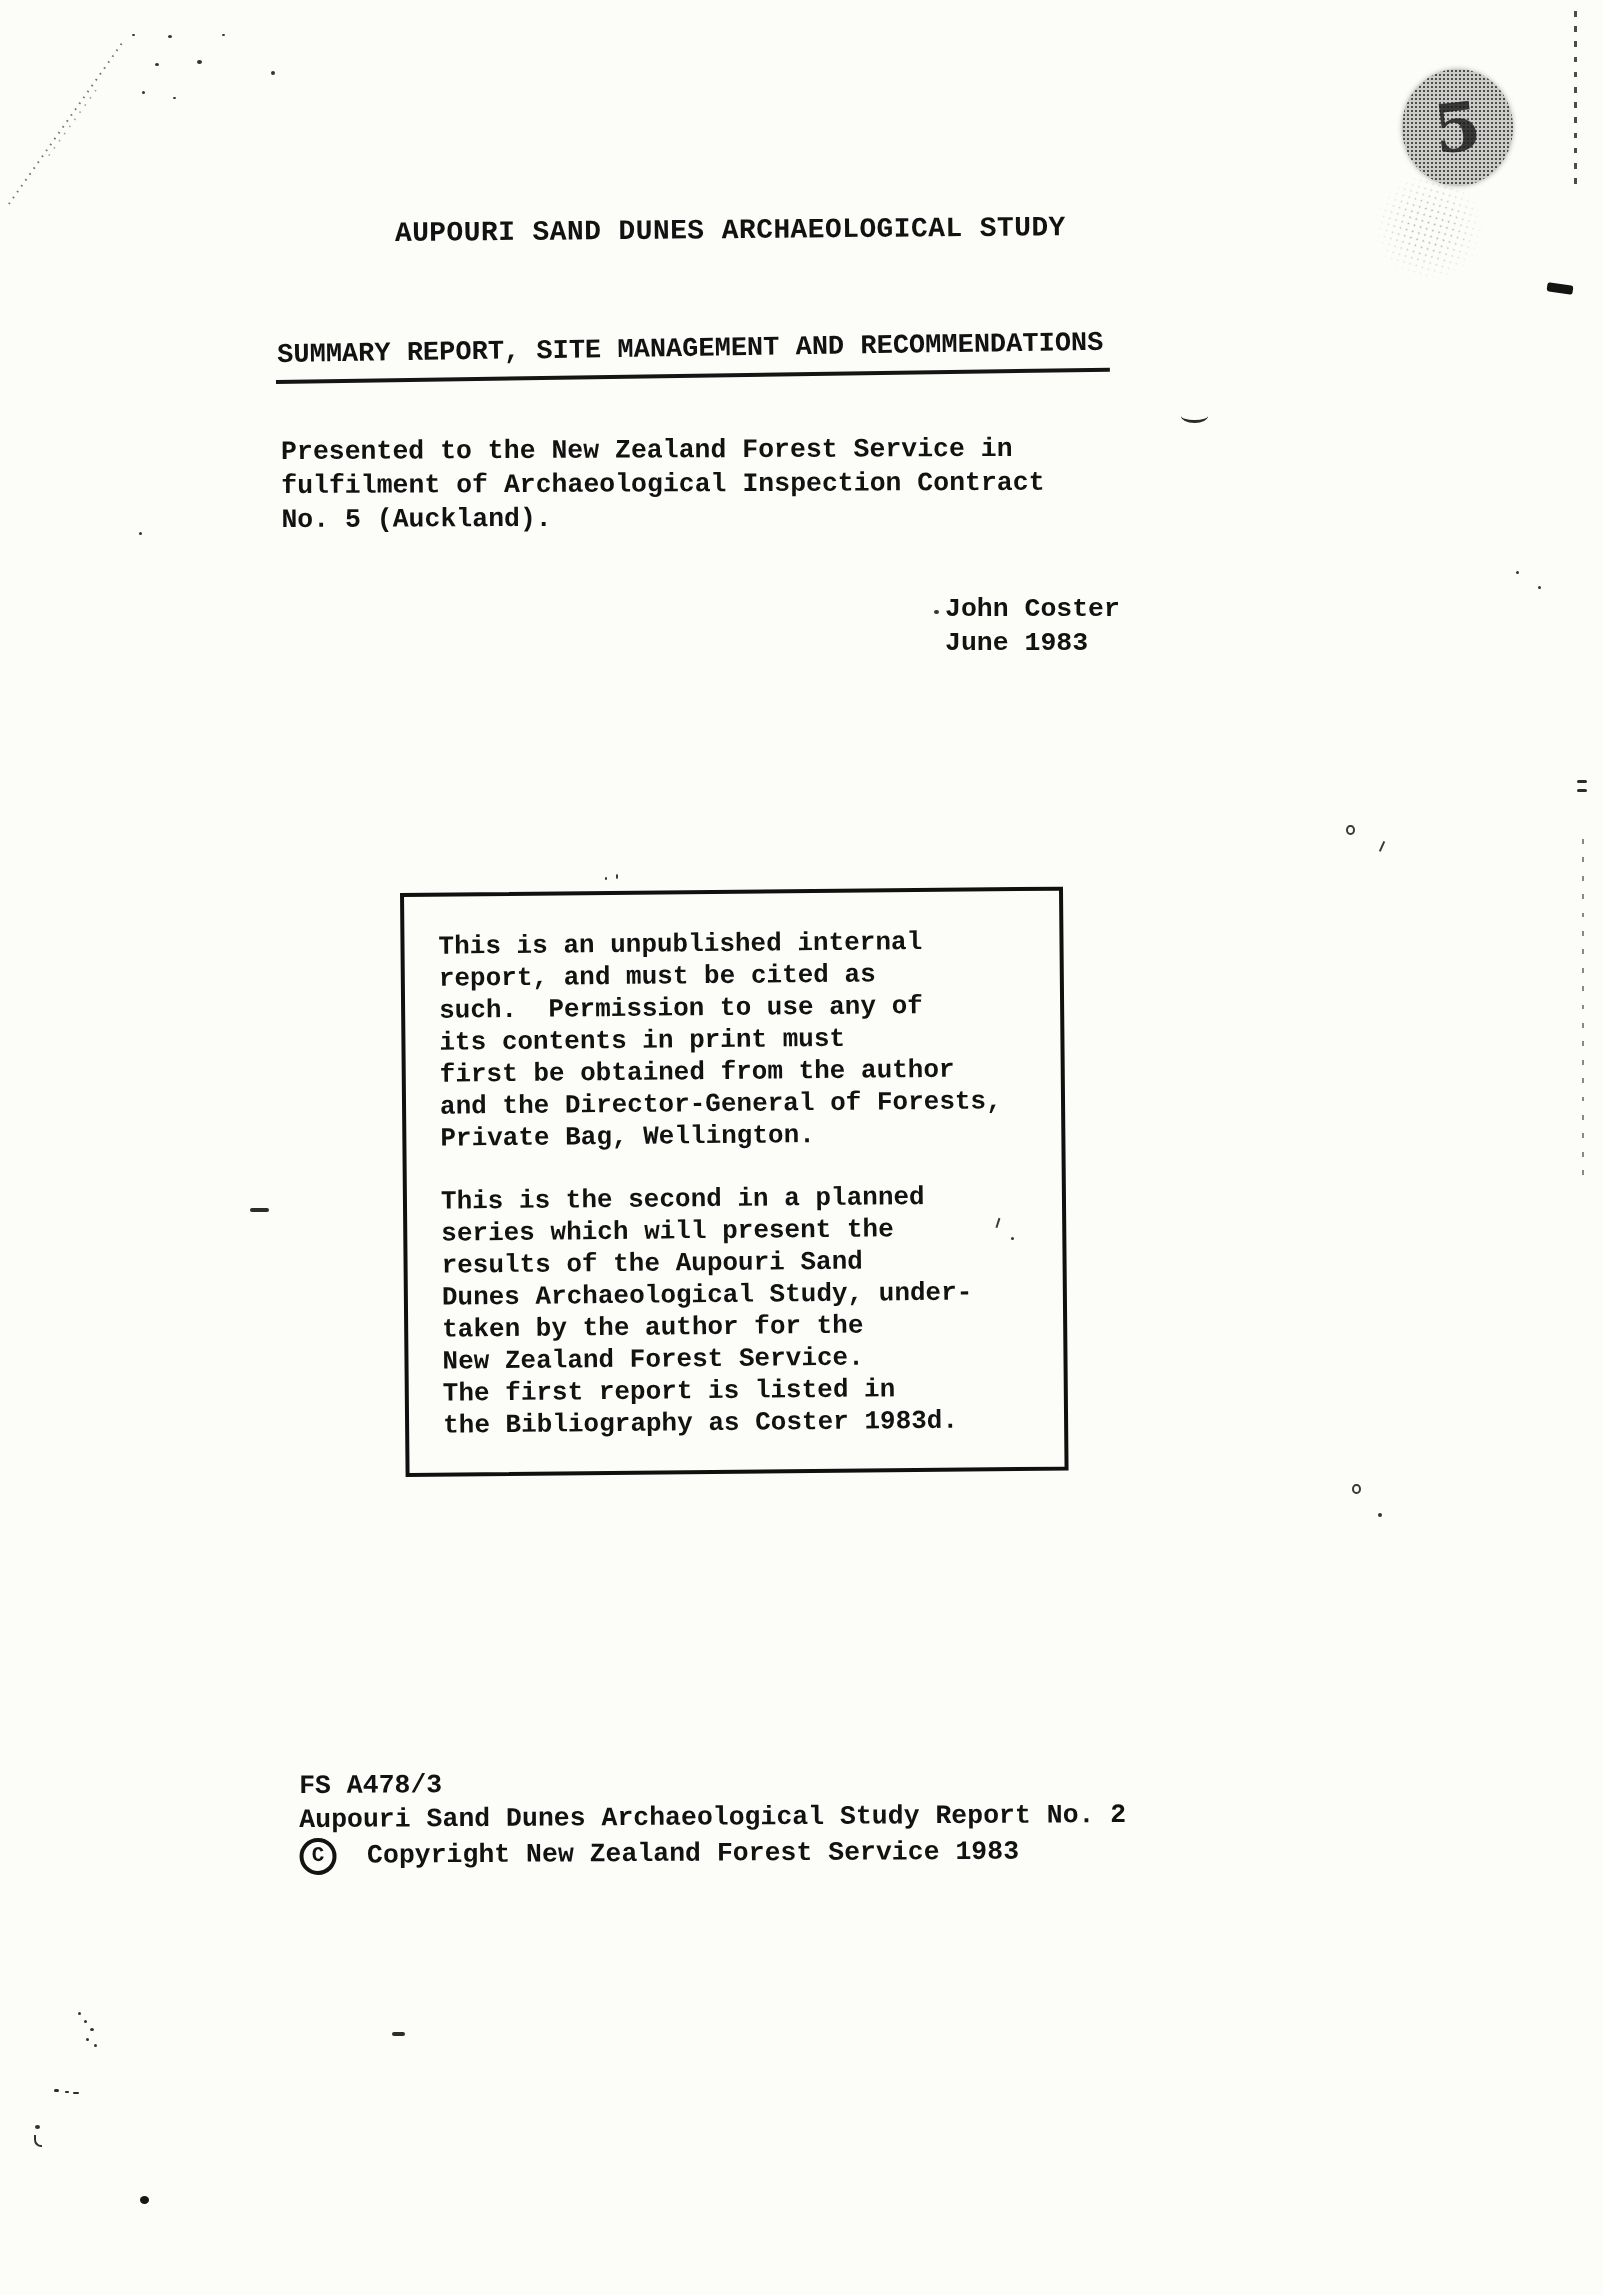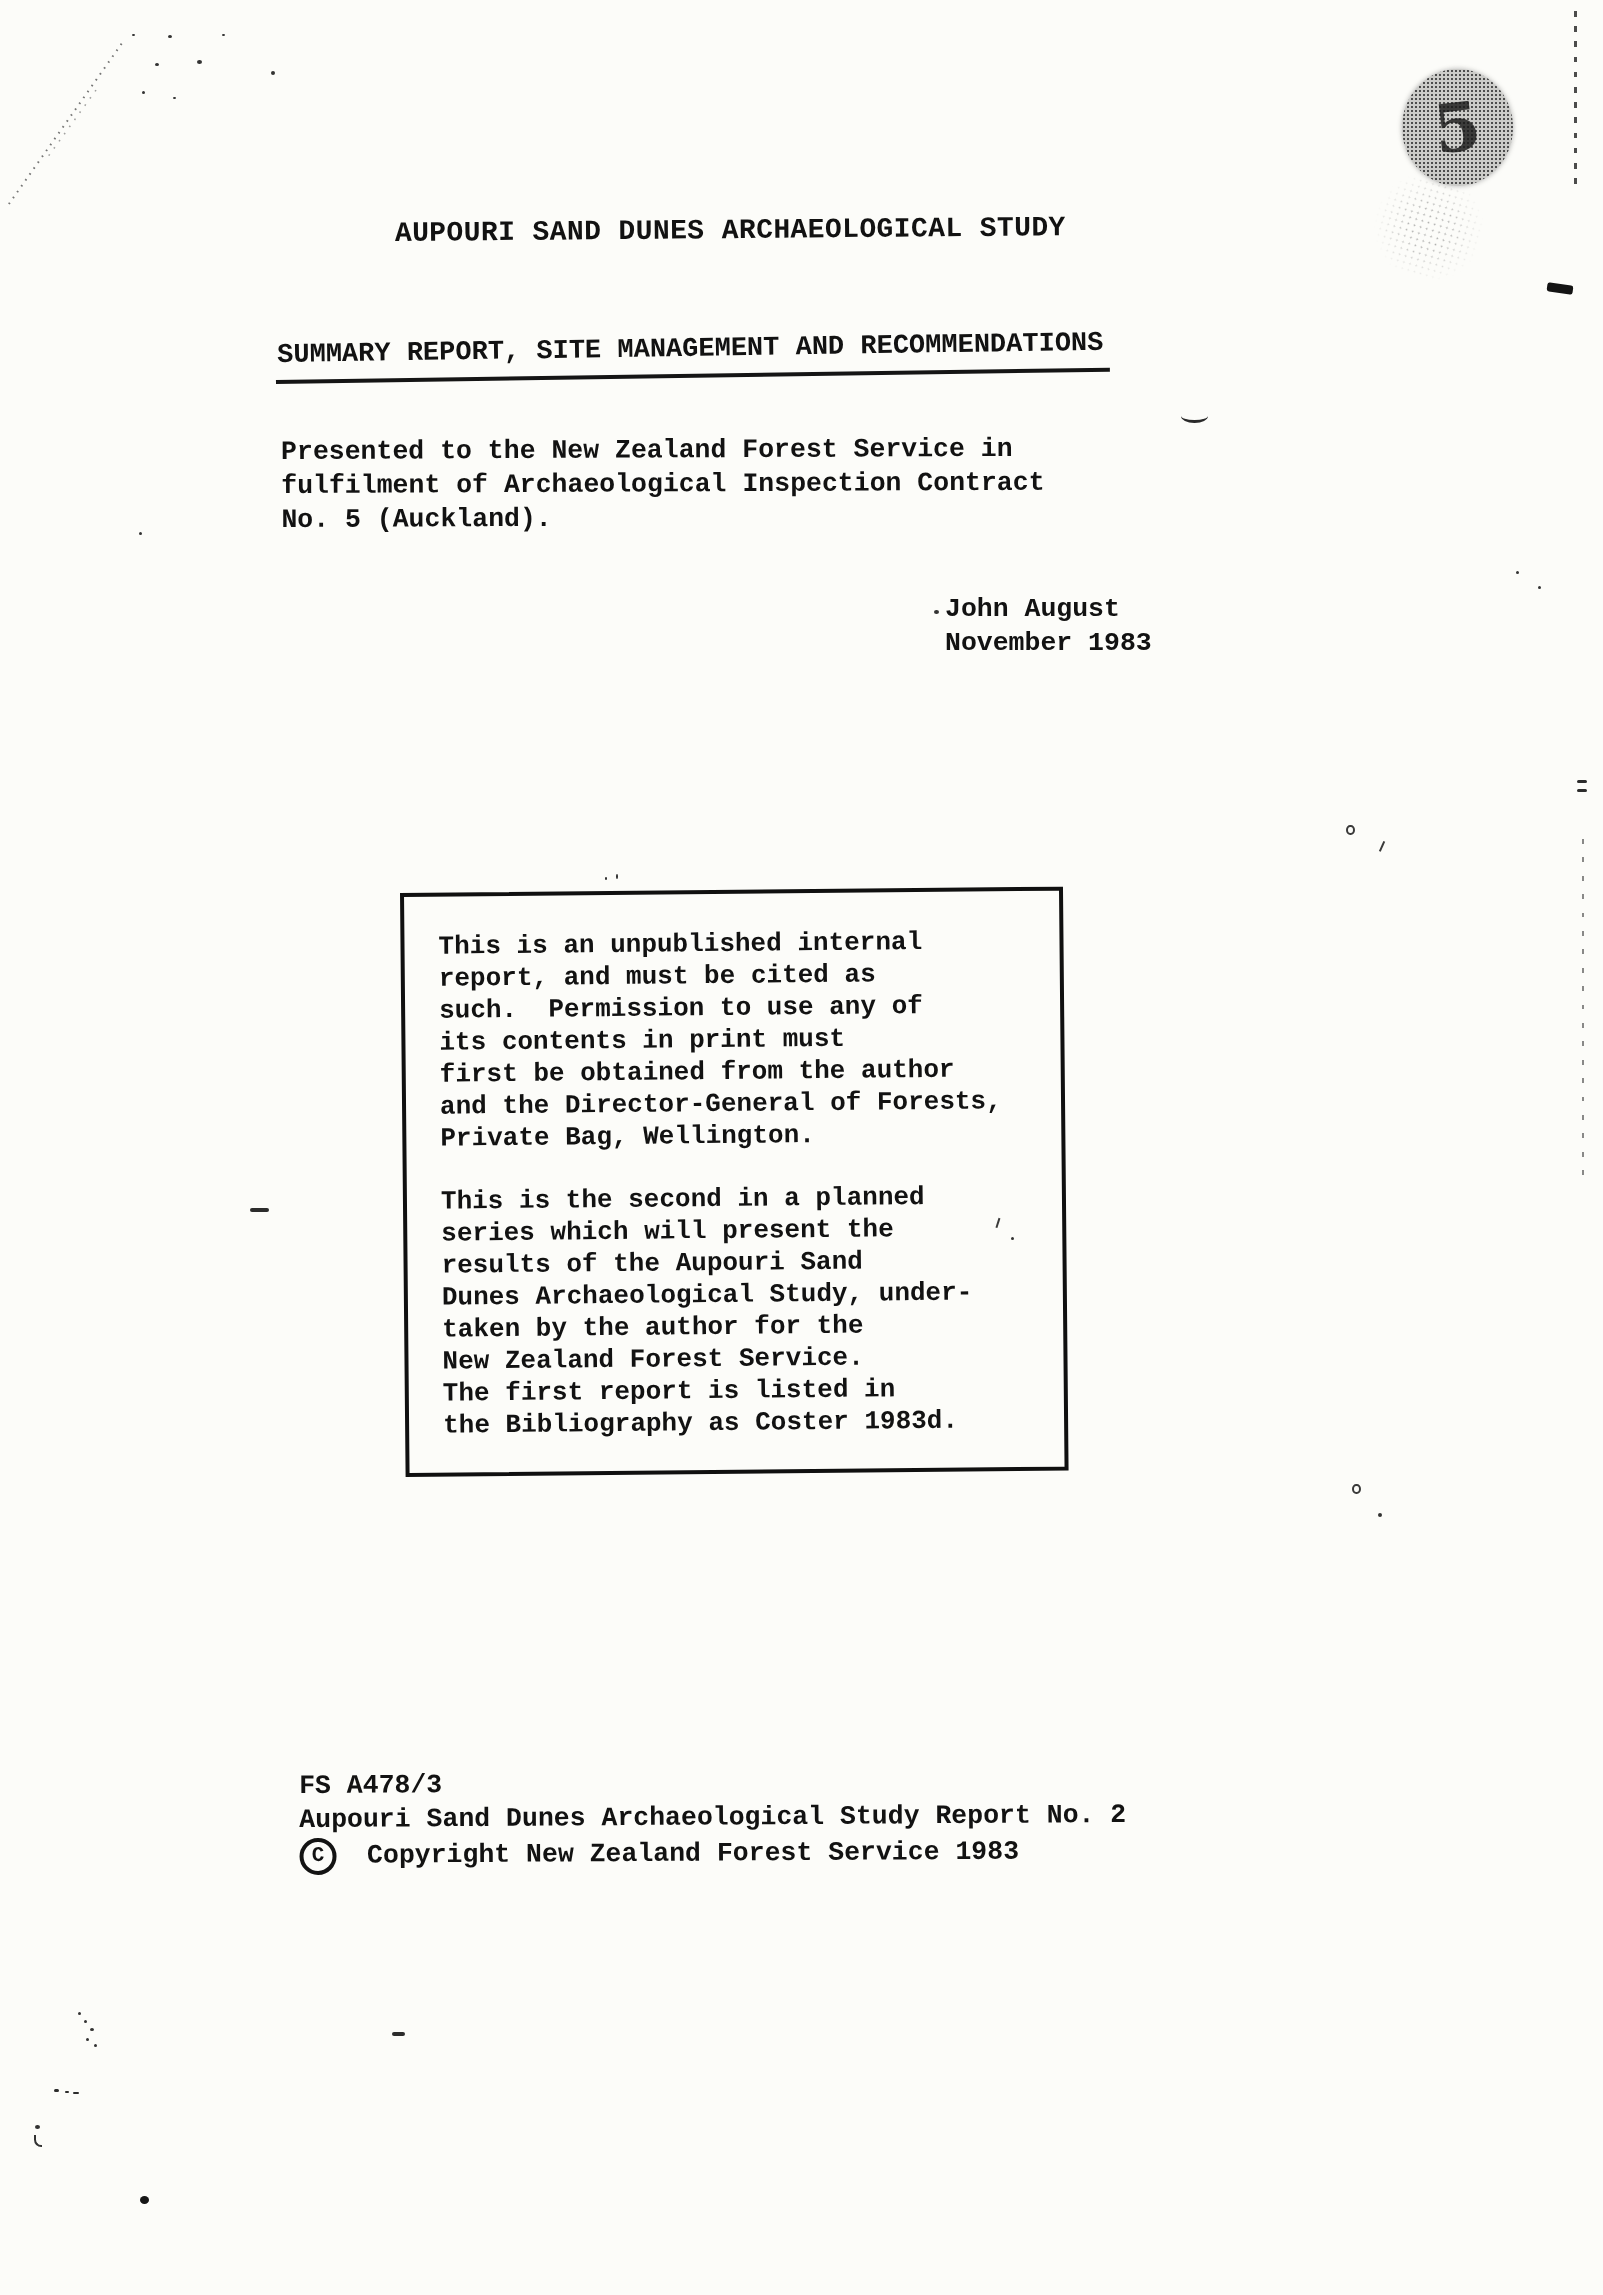--- a/index.html
+++ b/index.html
@@ -155,22 +155,22 @@
 
   <div class="abs intro">
     <div class="line">Presented to the New Zealand Forest Service in</div>
     <div class="line">fulfilment of Archaeological Inspection Contract</div>
     <div class="line">No. 5 (Auckland).</div>
   </div>
   <div class="abs dot" style="left:139px;top:532px;width:3.2px;height:3.2px;"></div>
 
   <div class="abs dot" style="left:934px;top:610px;width:4.8px;height:4px;"></div>
   <div class="abs byline">
-    <div class="line">John August</div>
-    <div class="line">November 1983</div>
+    <div class="line">John Coster</div>
+    <div class="line">June 1983</div>
   </div>
 
   <div class="abs ocirc" style="left:1346px;top:825px;"></div>
   <div class="abs tick" style="left:1381px;top:841px;transform:rotate(24deg);"></div>
   <div class="abs dot" style="left:605px;top:877px;width:2.4px;height:3.2px;"></div>
   <div class="abs dot" style="left:616px;top:874px;width:2.4px;height:4.8px;"></div>
 
   <div class="abs dash" style="left:250px;top:1208px;width:19px;height:4px;"></div>
 
   <div class="abs notice-box">

